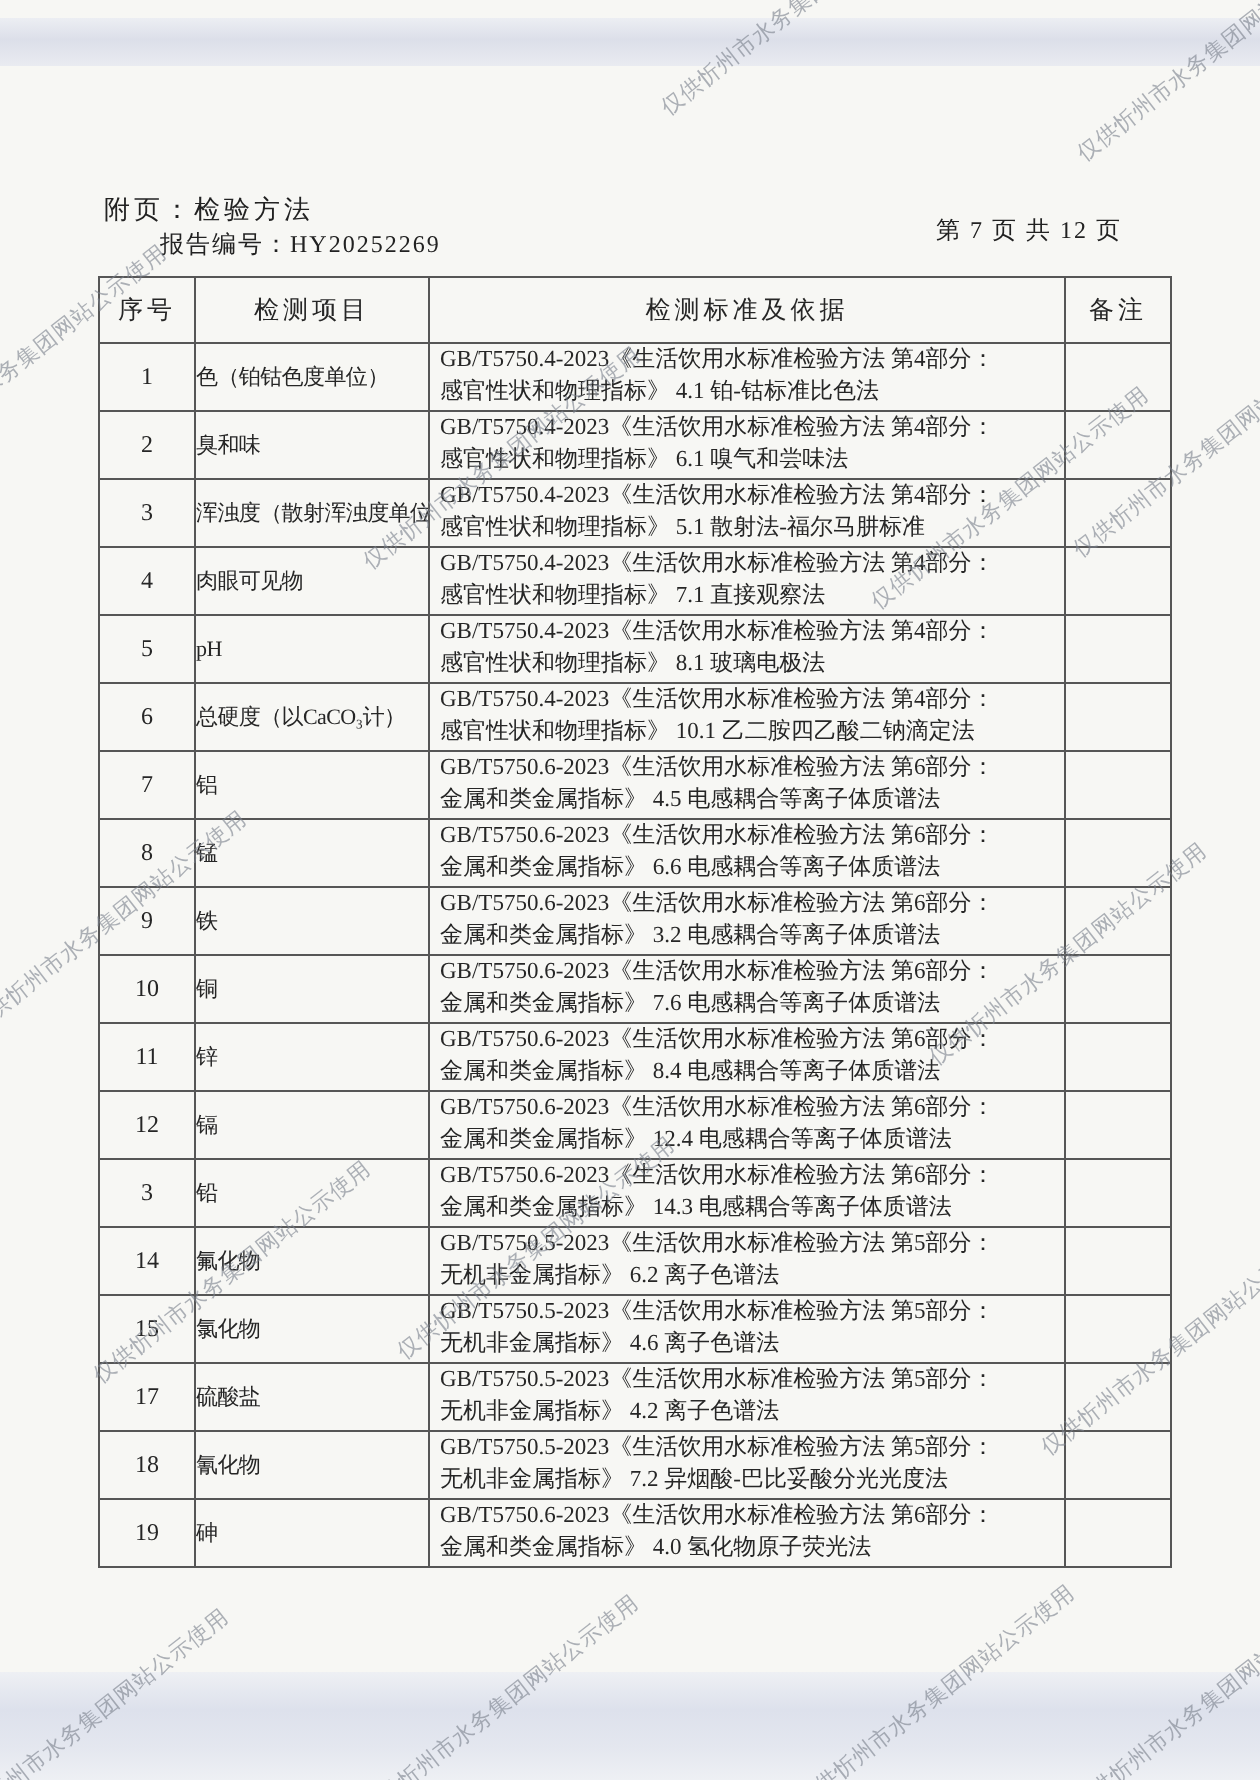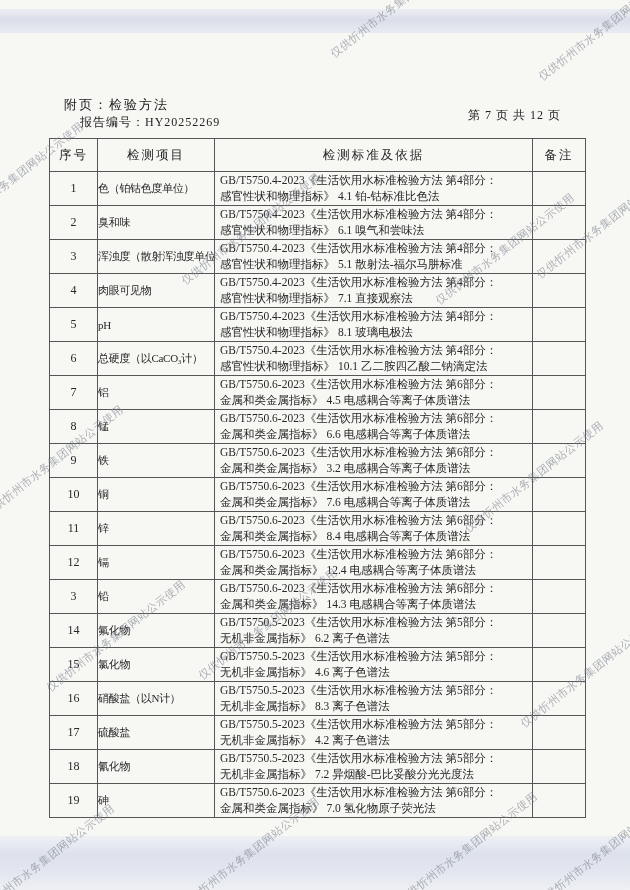--- a/index.html
+++ b/index.html
@@ -20,21 +20,21 @@
     position:absolute; left:0; right:0; top:836px; height:54px;
     background:linear-gradient(180deg,#eef0f4 0%,#dde1ec 35%,#e4e7ef 70%,#eef0f4 100%);
   }
 
   
   .title {
     position:absolute; top:72px; left:0; right:0; text-align:center;
     font-size:17px; font-weight:bold; letter-spacing:1px; color:#1c1c1c;
   }
   .attachment {
-    position:absolute; top:96px; left:64px; font-size:13px; letter-spacing:2px; color:#222;
+    position:absolute; top:96px; left:52px; font-size:13px; letter-spacing:2px; color:#222;
   }
   .report-no {
     position:absolute; top:114px; left:80px; font-size:12px; letter-spacing:1px; color:#222;
   }
   .page-ind {
     position:absolute; top:107px; left:468px; font-size:12px; letter-spacing:1px; color:#222;
   }
 
   
   table.methods {
@@ -219,29 +219,20 @@
         <tr>
           <td class="c-no">15</td>
           <td class="c-item">氯化物</td>
           <td class="c-std">
             <div class="ln">GB/T5750.5-2023《生活饮用水标准检验方法 第5部分：</div>
             <div class="ln">无机非金属指标》 4.6 离子色谱法</div>
           </td>
           <td class="c-rem"></td>
         </tr>
         <tr>
-          <td class="c-no">16</td>
-          <td class="c-item">硝酸盐（以N计）</td>
-          <td class="c-std">
-            <div class="ln">GB/T5750.5-2023《生活饮用水标准检验方法 第5部分：</div>
-            <div class="ln">无机非金属指标》 8.3 离子色谱法</div>
-          </td>
-          <td class="c-rem"></td>
-        </tr>
-        <tr>
           <td class="c-no">17</td>
           <td class="c-item">硫酸盐</td>
           <td class="c-std">
             <div class="ln">GB/T5750.5-2023《生活饮用水标准检验方法 第5部分：</div>
             <div class="ln">无机非金属指标》 4.2 离子色谱法</div>
           </td>
           <td class="c-rem"></td>
         </tr>
         <tr>
           <td class="c-no">18</td>
@@ -250,21 +241,21 @@
             <div class="ln">GB/T5750.5-2023《生活饮用水标准检验方法 第5部分：</div>
             <div class="ln">无机非金属指标》 7.2 异烟酸-巴比妥酸分光光度法</div>
           </td>
           <td class="c-rem"></td>
         </tr>
         <tr>
           <td class="c-no">19</td>
           <td class="c-item">砷</td>
           <td class="c-std">
             <div class="ln">GB/T5750.6-2023《生活饮用水标准检验方法 第6部分：</div>
-            <div class="ln">金属和类金属指标》 7.0 氢化物原子荧光法</div>
+            <div class="ln">金属和类金属指标》 4.0 氢化物原子荧光法</div>
           </td>
           <td class="c-rem"></td>
         </tr>
       </tbody>
   </table>
 
   <div id="wm-layer">
       <div class="wm" style="left: 400px; top: 2px;">仅供忻州市水务集团网站公示使用</div>
       <div class="wm" style="left: 608px; top: 25px;">仅供忻州市水务集团网站公示使用</div>
       <div class="wm" style="left: 14px; top: 178px;">仅供忻州市水务集团网站公示使用</div>

